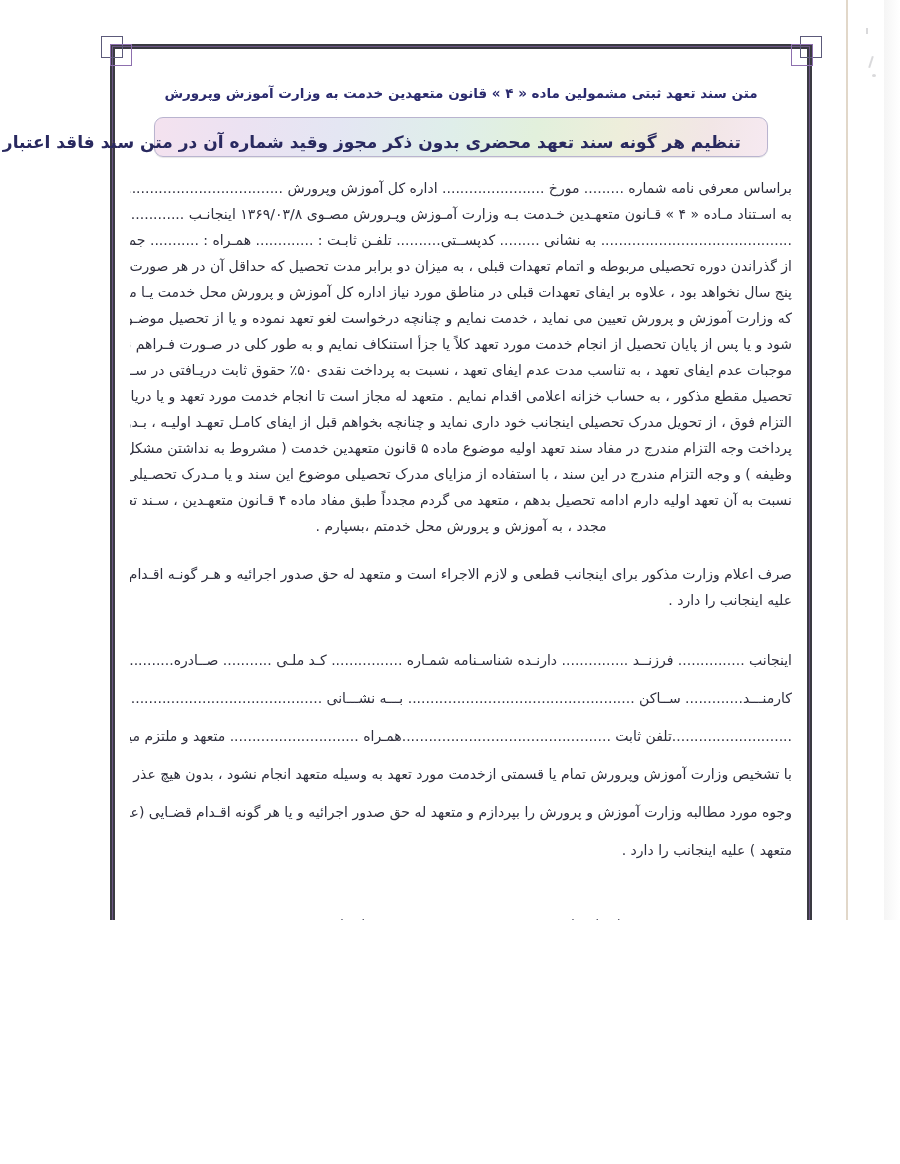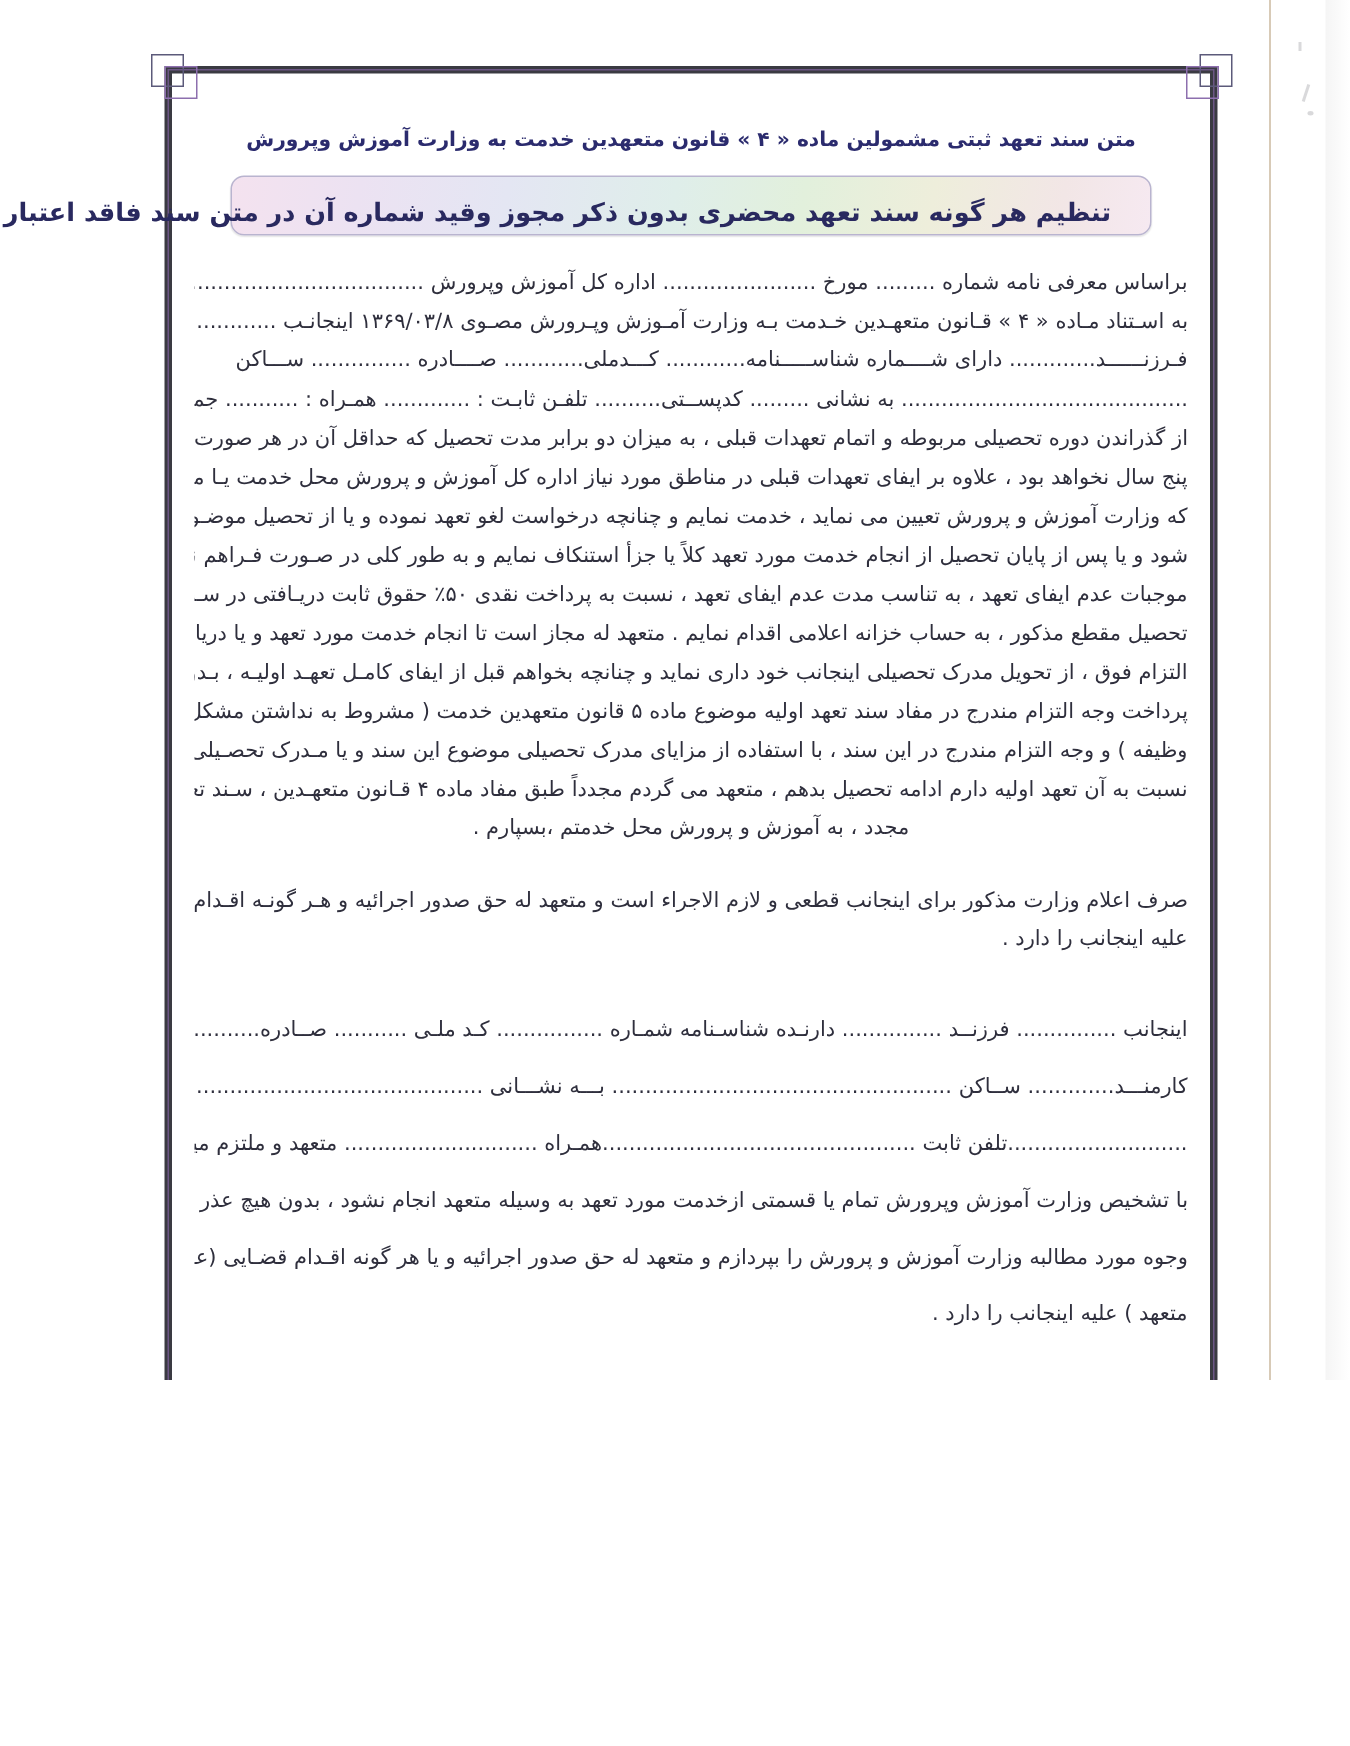--- a/index.html
+++ b/index.html
@@ -181,21 +181,20 @@
 
     <div class="notice-banner">
       <span class="notice-text">تنظیم هر گونه سند تعهد محضری بدون ذکر مجوز وقید شماره  آن در متن سند فاقد اعتبار است .</span>
     </div>
 
     <div class="body-block">
 
       <div>
         <div class="line rtl-start">براساس معرفی نامه شماره ......... مورخ ....................... اداره کل آموزش وپرورش ........................................</div>
         <div class="line rtl-start">به اسـتناد مـاده « ۴ » قـانون متعهـدین خـدمت بـه وزارت آمـوزش وپـرورش مصـوی ۱۳۶۹/۰۳/۸ اینجانـب ...............</div>
-        <div class="line rtl-start">فـرزنــــــد............. دارای شــــماره شناســـــنامه............ کـــدملی............ صــــادره ............... ســـاکن</div>
         <div class="line rtl-start">........................................... به نشانی ......... کدپســتی.......... تلفـن ثابـت : ............. همـراه : ........... جمعـی اداره</div>
       </div>
 
       <div>
         <div class="line">از گذراندن دوره تحصیلی مربوطه و اتمام تعهدات قبلی ، به میزان دو برابر مدت تحصیل که حداقل آن در هر صورت کمتر از</div>
         <div class="line">پنج سال نخواهد بود ، علاوه بر ایفای تعهدات قبلی در مناطق مورد نیاز اداره کل آموزش و پرورش محل خدمت یـا منـاطقی</div>
         <div class="line">که وزارت آموزش و پرورش تعیین می نماید ، خدمت نمایم و چنانچه درخواست لغو تعهد نموده و یا از تحصیل موضـوع ایـن</div>
         <div class="line">شود و یا پس از پایان تحصیل از انجام خدمت مورد تعهد کلاً یا جزأ استنکاف نمایم و به طور کلی در صـورت فـراهم نمـودن</div>
         <div class="line">موجبات عدم ایفای تعهد ، به تناسب مدت عدم ایفای تعهد ، نسبت به پرداخت نقدی ۵۰٪ حقوق ثابت دریـافتی در سـنوات</div>
         <div class="line">تحصیل مقطع مذکور ، به حساب خزانه اعلامی اقدام نمایم . متعهد له مجاز است تا انجام خدمت مورد تعهد و یا دریافت وجه</div>

